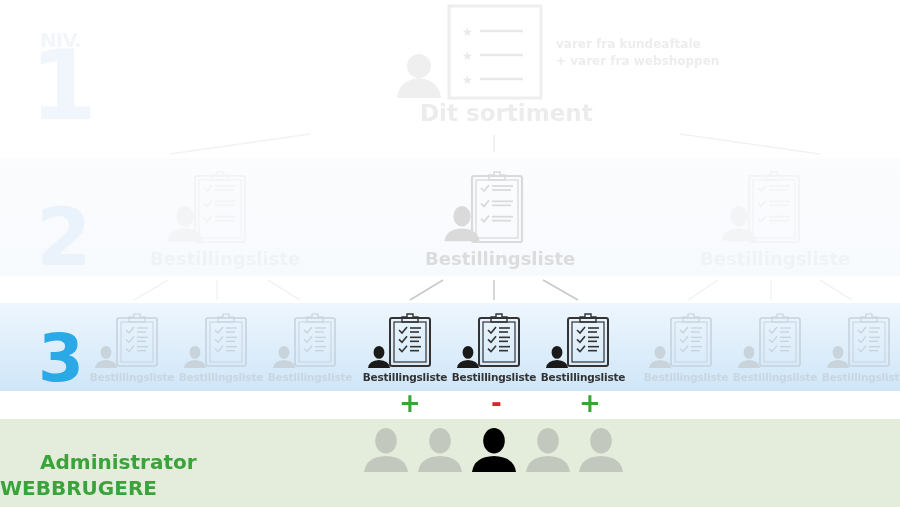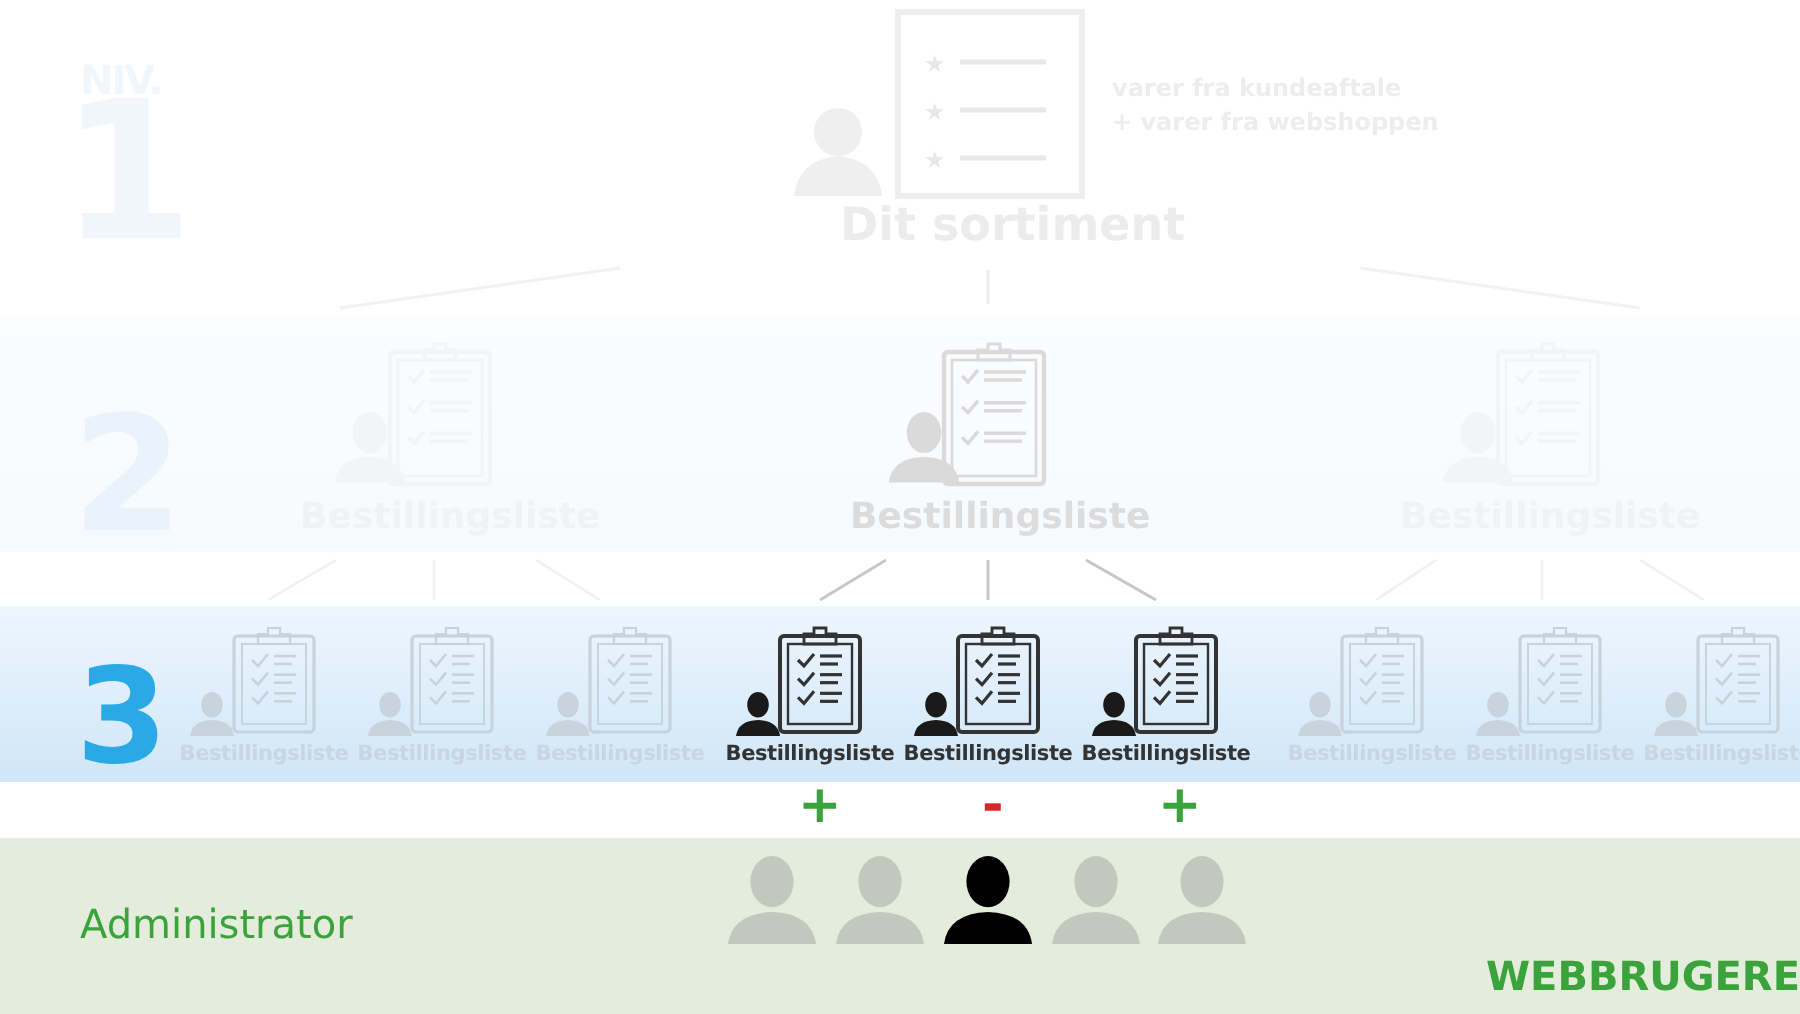--- a/index.html
+++ b/index.html
@@ -29,22 +29,22 @@
     .lvl3-item .lbl { position: absolute; left: 0; top: 59px; width: 88px; text-align: center;
       font-size: 10.5px; font-weight: bold; white-space: nowrap; letter-spacing: -0.2px; }
     .lvl3-item.faded .lbl { color: #c9d6e1; }
     .lvl3-item.active .lbl { color: #333333; }
     .lvl3-item svg { position: absolute; }
 
     .sign { position: absolute; top: 390px; font-size: 26px; font-weight: bold; line-height: 1; }
 
     
     #band-admin { left: 0; top: 419px; width: 900px; height: 88px; background: #e4eddb; }
-    #admin-label { left: 40px; top: 450px; font-size: 20px; font-weight: normal; color: #3ba33b; }
-    #webbrugere { left: 0; width: 900px; top: 476px; text-align: right; font-size: 20px; font-weight: bold; color: #3ba33b; padding-left: 0; }
+    #admin-label { left: 40px; top: 450px; font-size: 20px; font-weight: bold; color: #3ba33b; }
+    #webbrugere { left: 0; width: 900px; top: 476px; text-align: left; font-size: 20px; font-weight: bold; color: #3ba33b; padding-left: 0; }
     .webuser { position: absolute; top: 428px; }
 
     svg { overflow: visible; }
   </style>
 </head>
 <body>
 
 <div class="abs" id="niv-label">NIV.</div>
 <div class="abs" id="lvl1-num">1</div>
 

